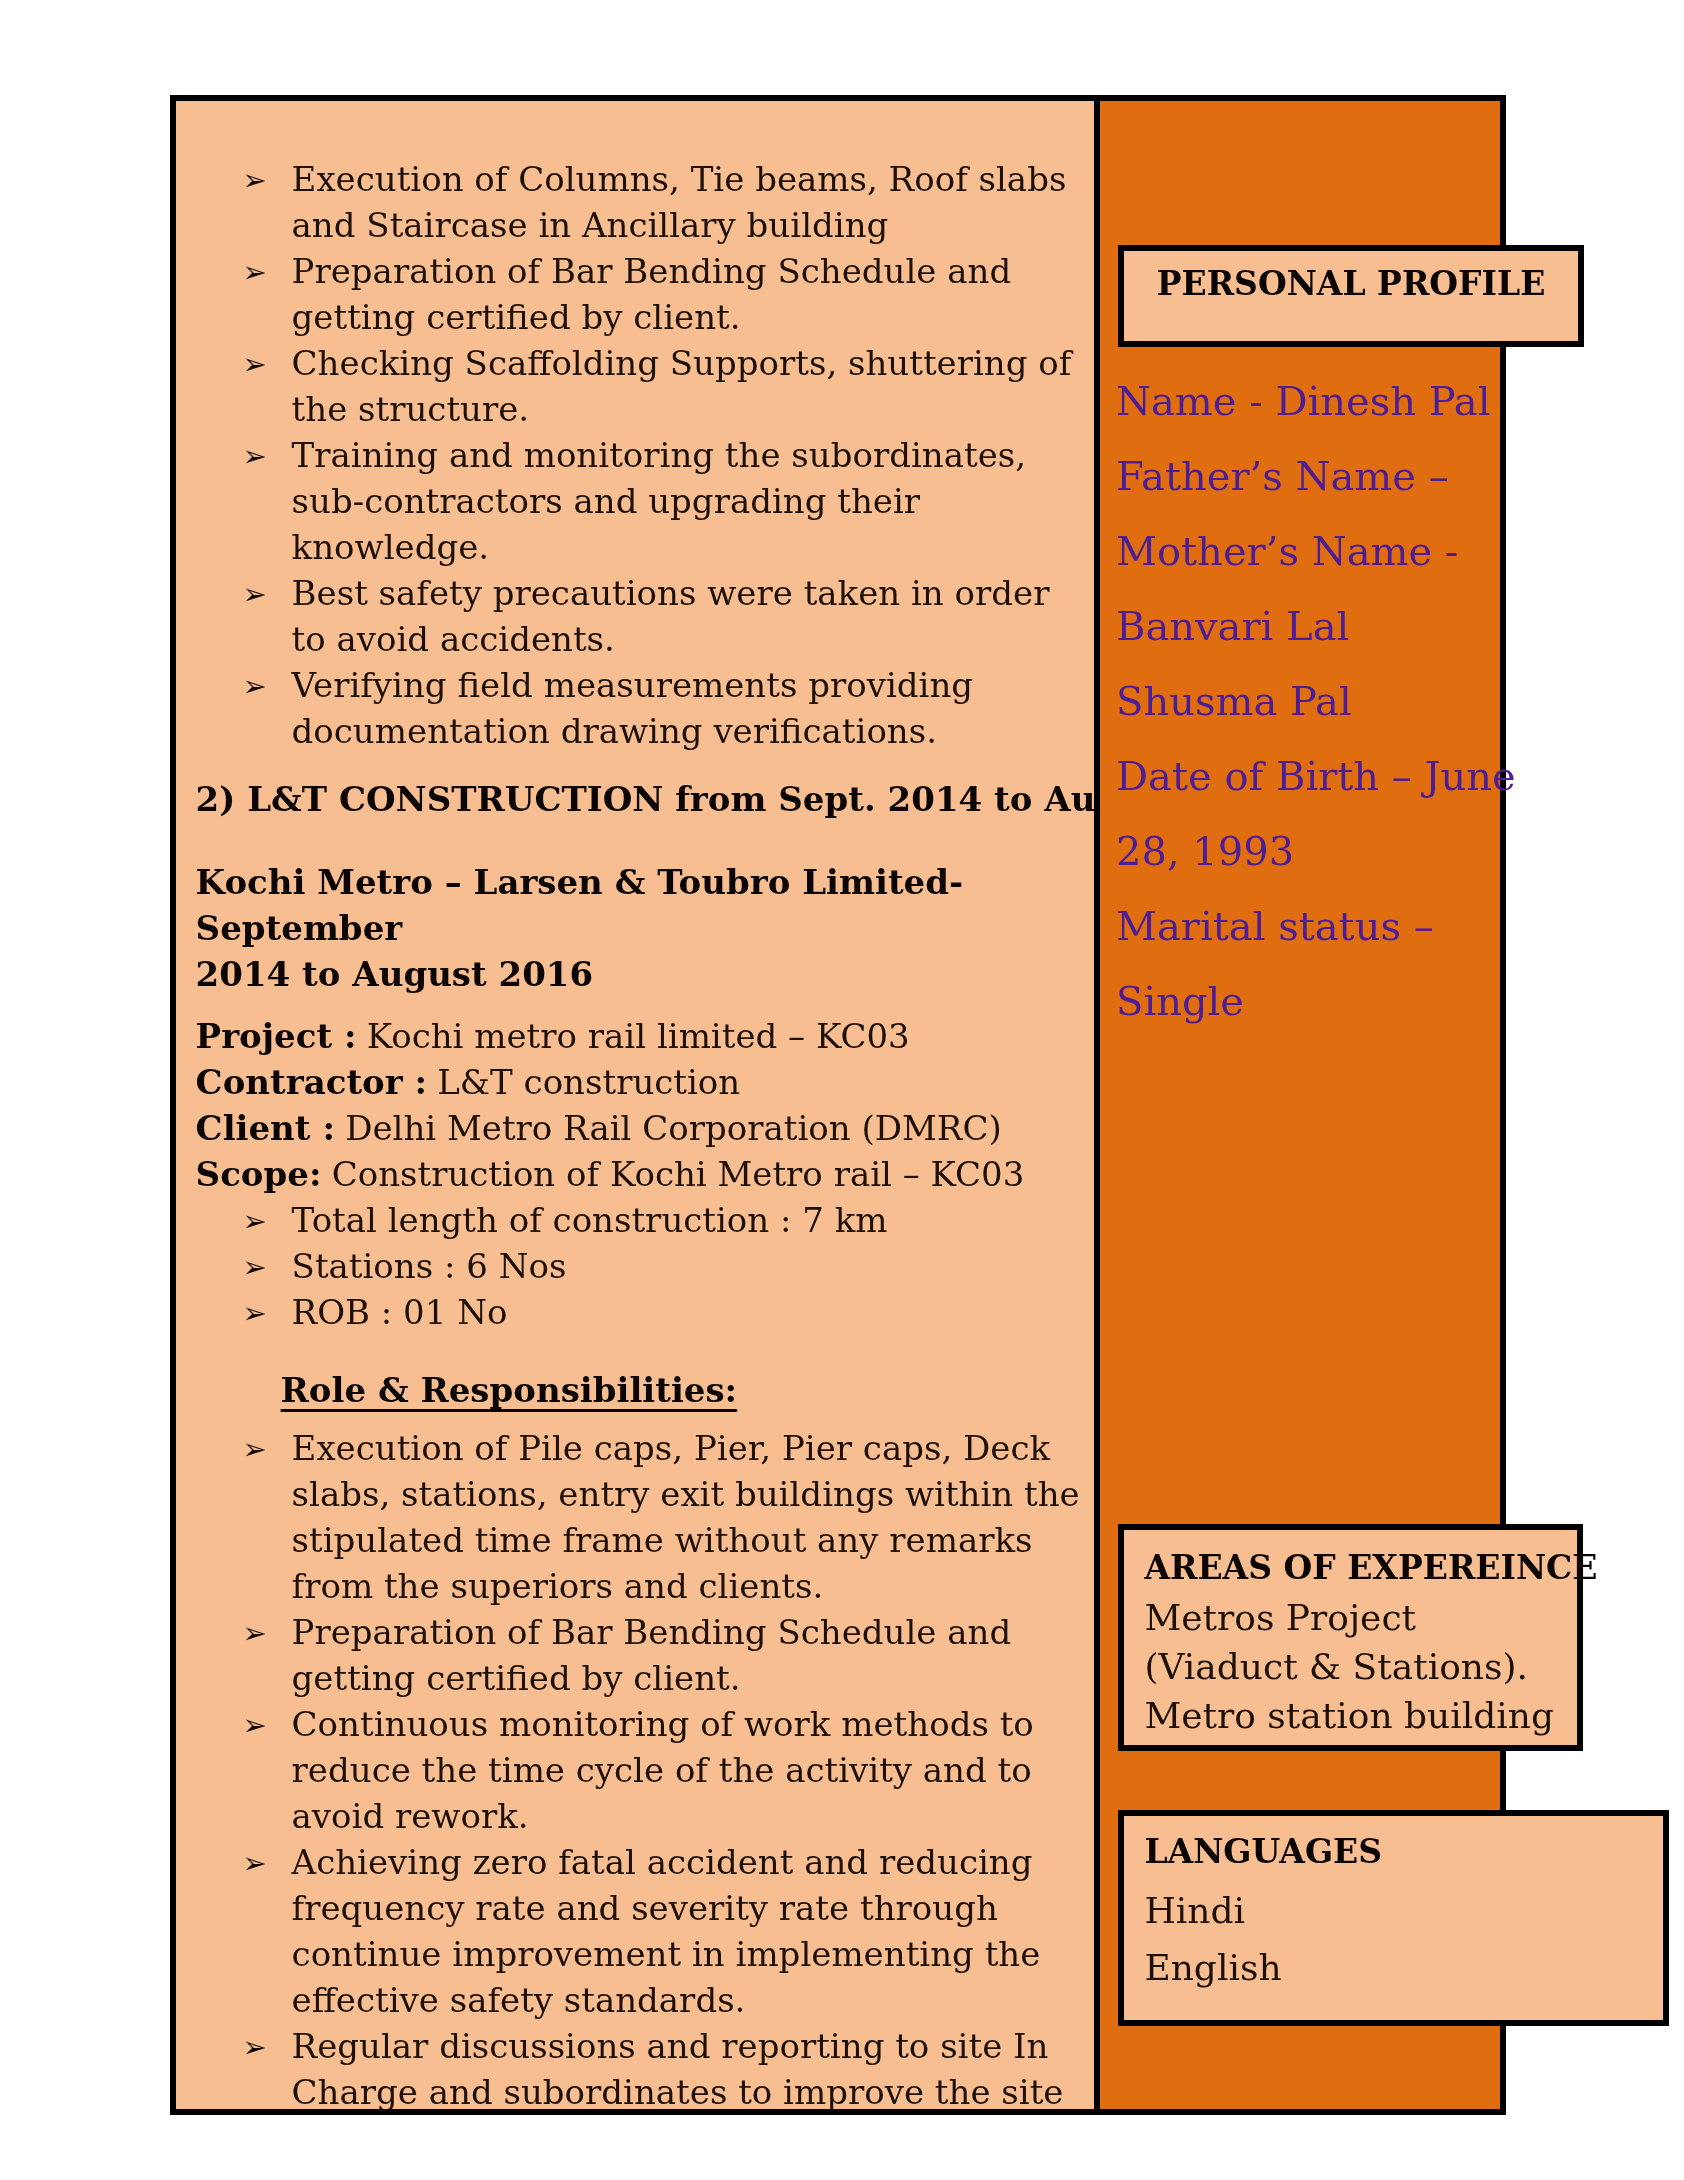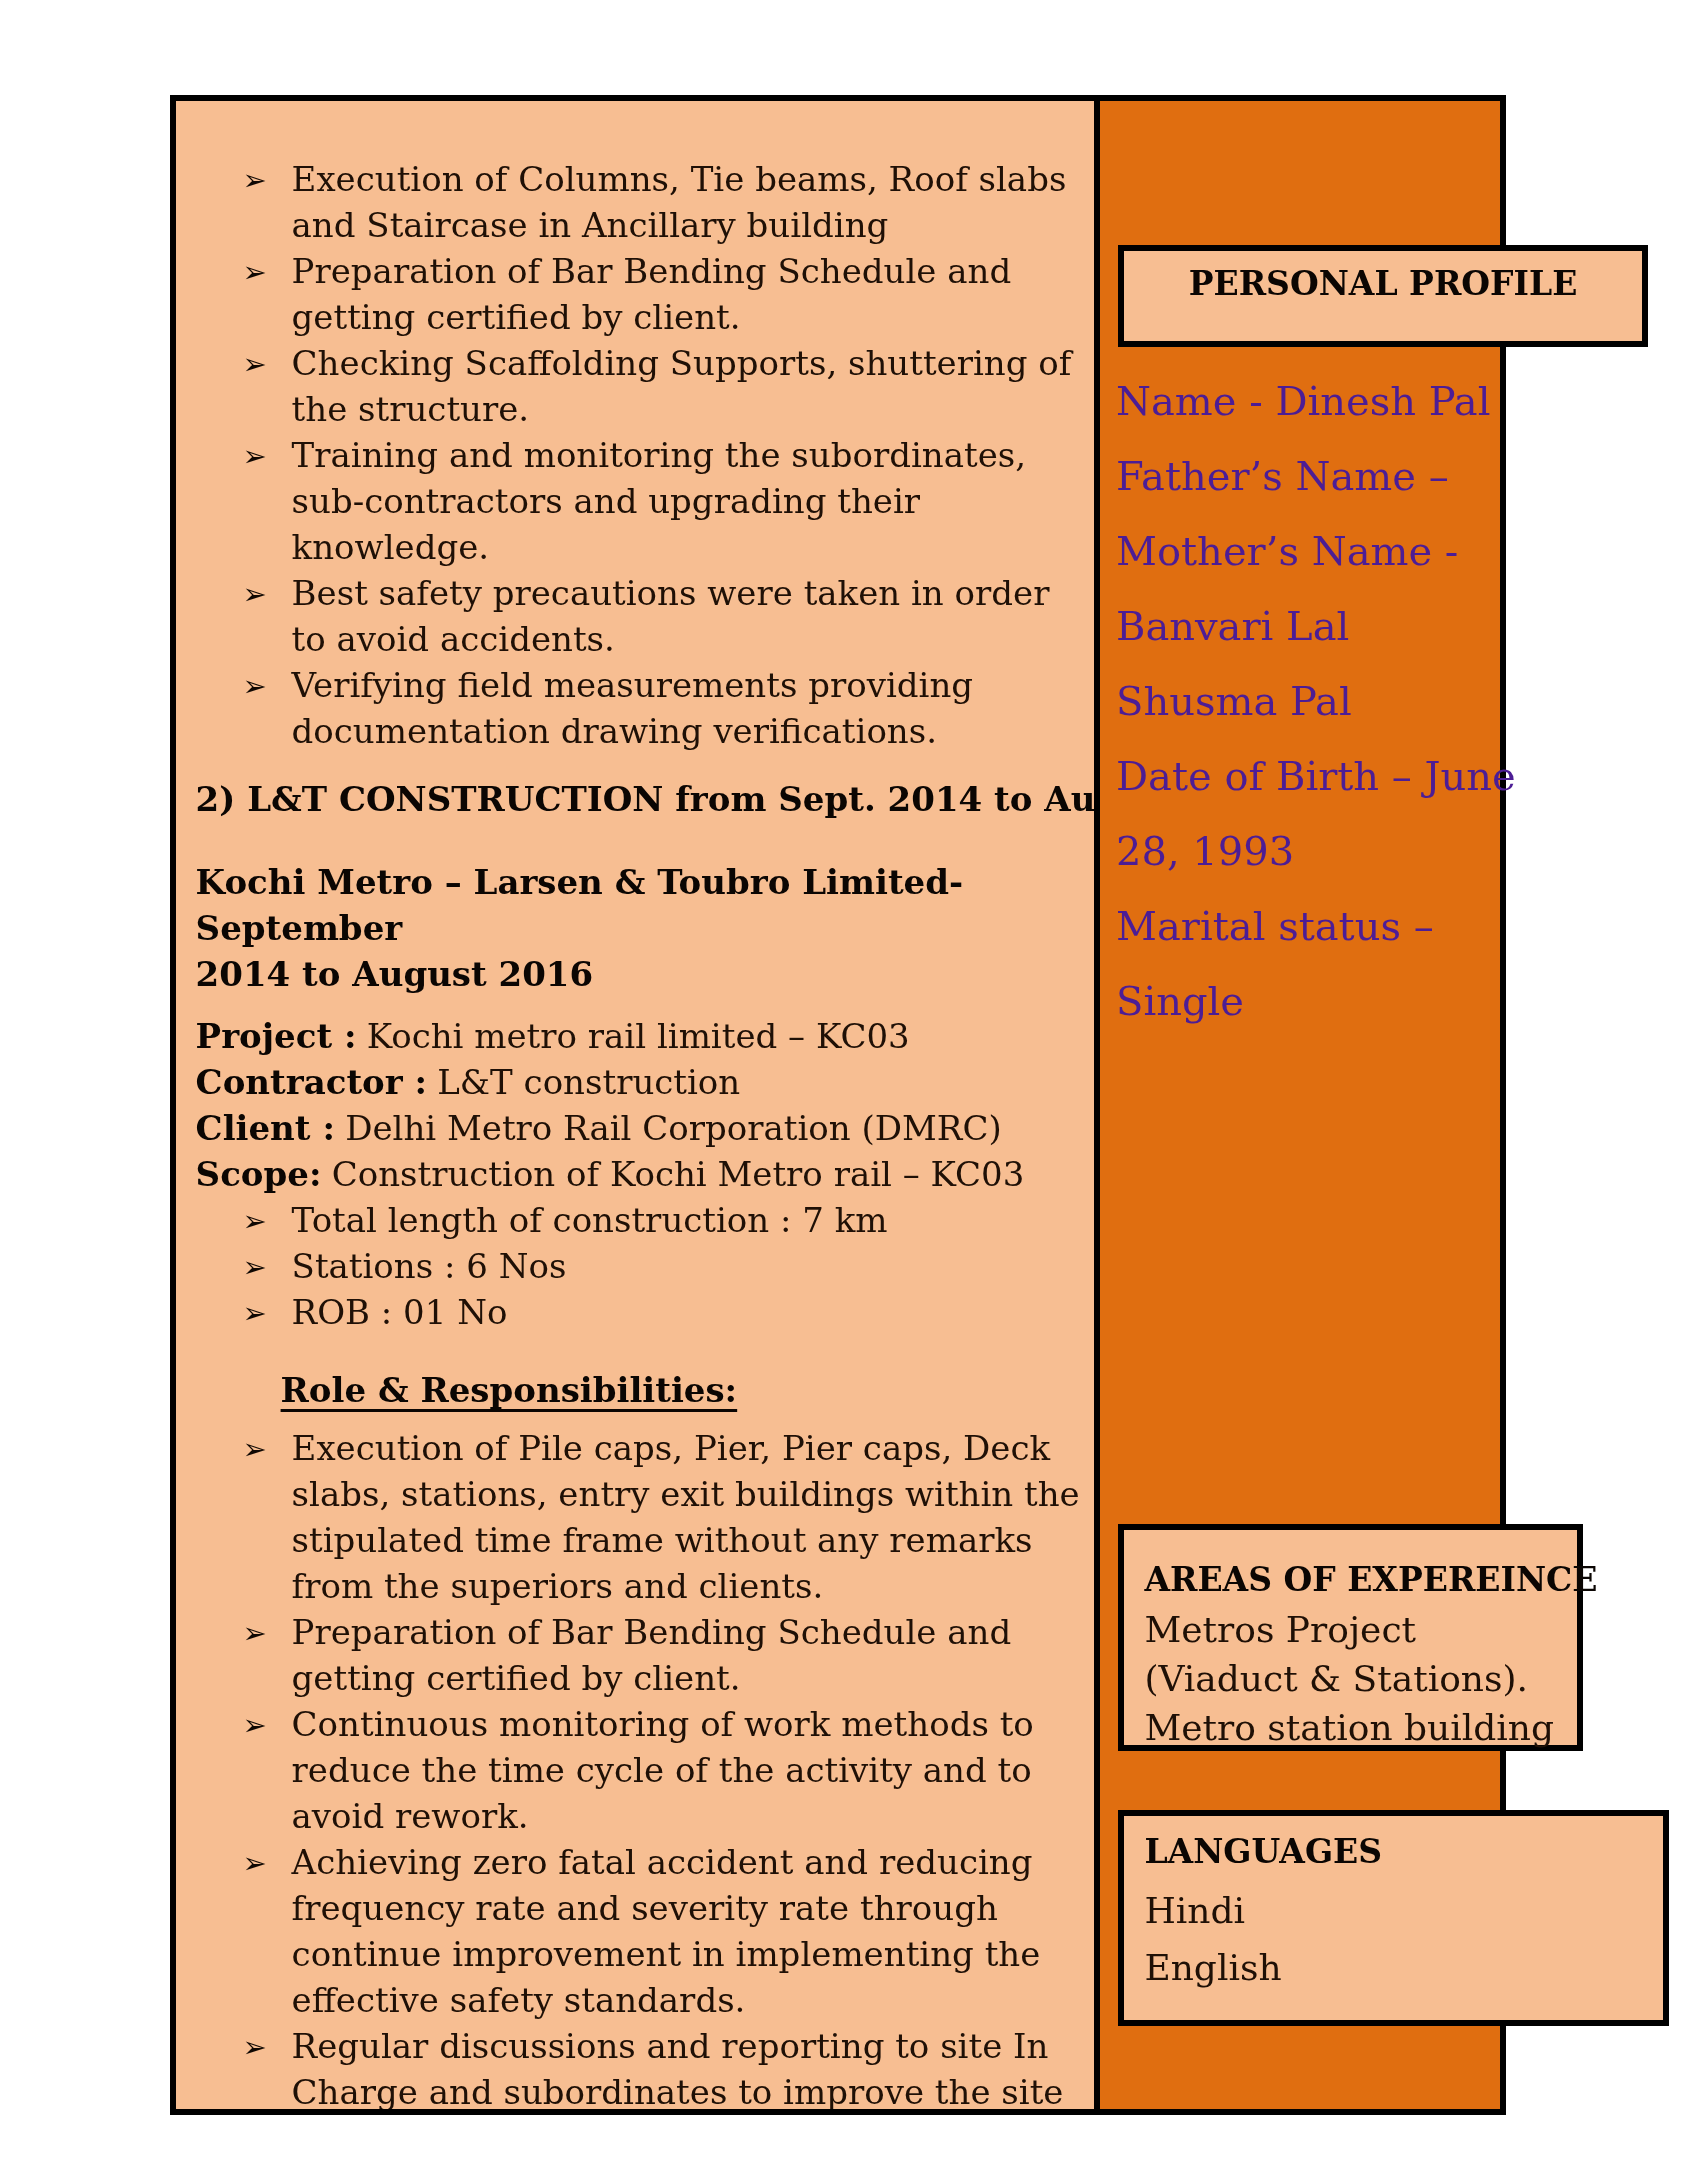--- a/index.html
+++ b/index.html
@@ -52,28 +52,28 @@
     font-weight:bold; color:#0B0603;
     text-decoration:underline; text-decoration-thickness:3.4px; text-underline-offset:6.8px;
   }
   
   .obox {
     position:absolute; box-sizing:border-box;
     background:#F7BE92;
     border:6px solid #000000;
     color:#1F1006;
   }
-  .obox.pp   { left:948px; top:150px;  width:530px; height:102px; text-align:center; padding-top:12px; }
+  .obox.pp   { left:948px; top:150px;  width:466px; height:102px; text-align:center; padding-top:12px; }
   .obox.areas{ left:948px; top:1429px; width:465px; height:227px; padding:17px 8.5px 0 20.4px; font-size:36px; line-height:49px; }
   .obox.langs{ left:948px; top:1715px; width:551px; height:216px; padding:15.3px 8.5px 0 20.4px; font-size:36px; line-height:57px; }
   .obox-title {
     font-weight:bold; color:#0B0603;
     font-size:33px; line-height:41px; white-space:nowrap;
   }
-  .obox.areas .obox-title { margin-bottom:5.1px;margin-top:12px; }
+  .obox.areas .obox-title { margin-bottom:5.1px; }
   .obox.langs .obox-title { margin-bottom:10.2px; }
   .profile-text {
     position:absolute; left:946px; top:269px; width:400px;
     color:#4c1d95; font-size:40px; line-height:75px;
   }
 </style>
 </head>
 <body>
 
 <div class="doc">

